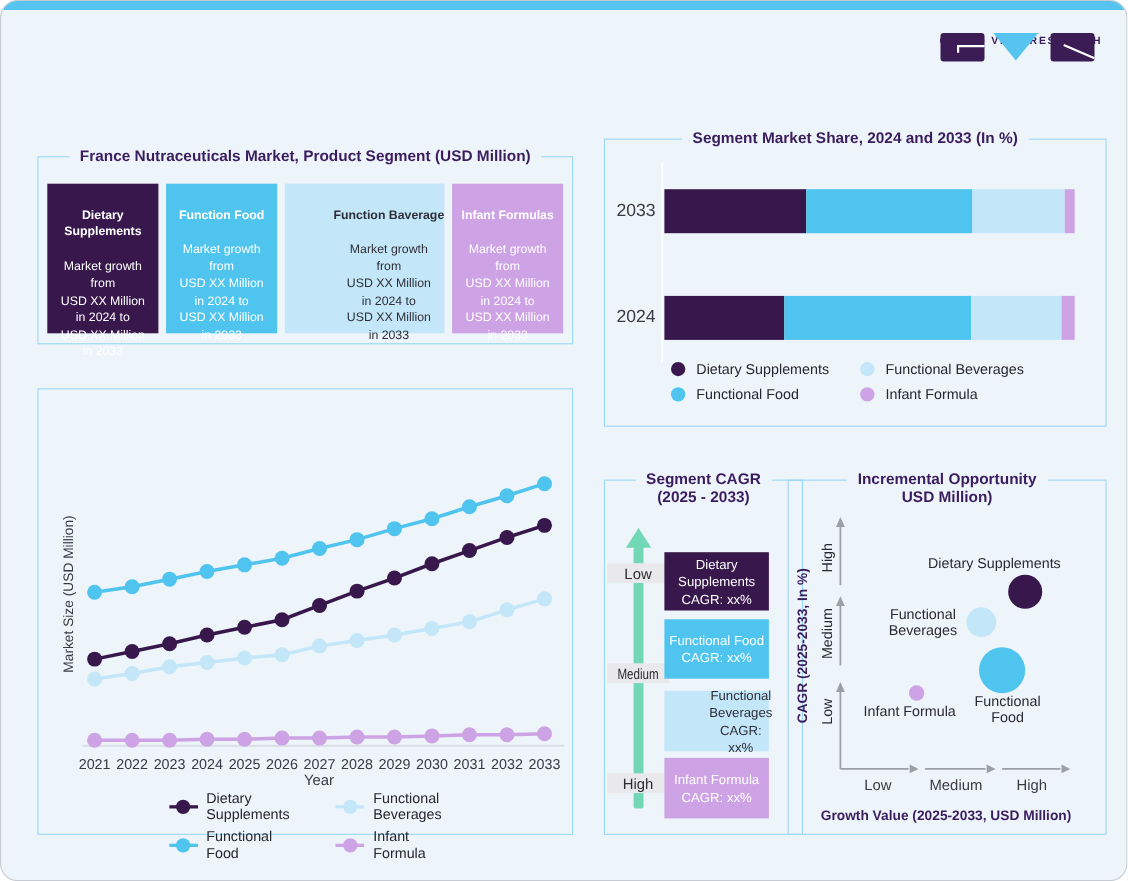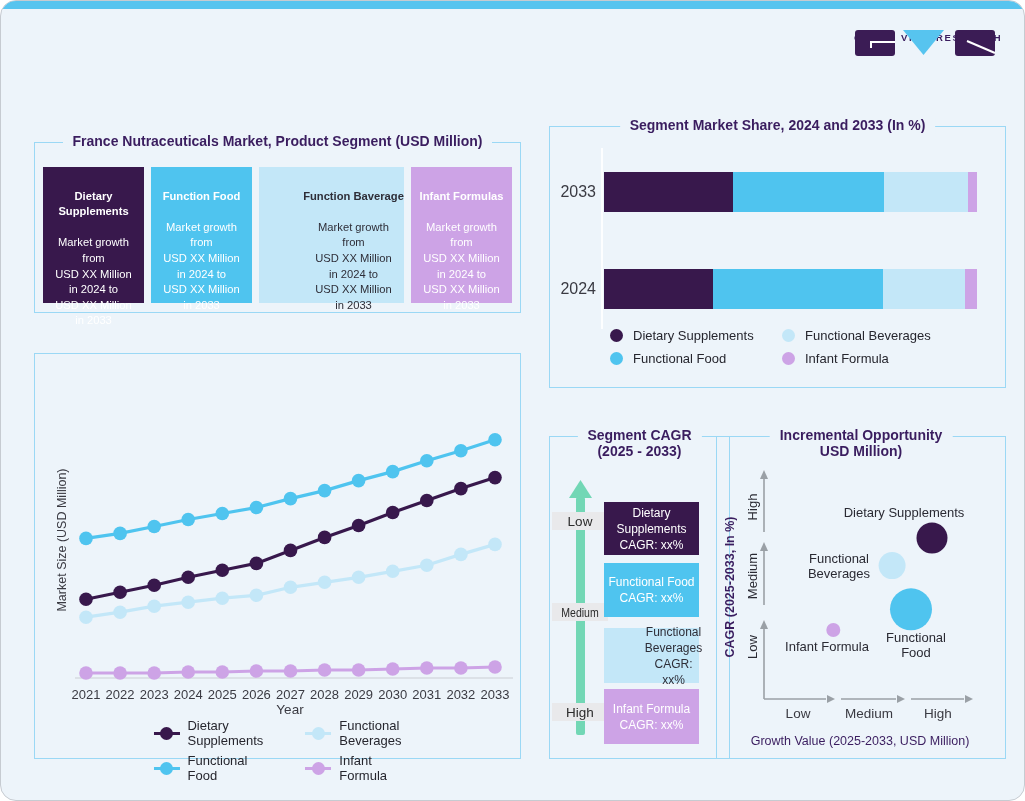--- a/index.html
+++ b/index.html
@@ -44,21 +44,21 @@
         display:flex;align-items:center;justify-content:center;font-size:13.5px;color:#2B2B2B;}
   .chip.cond span{transform:scaleX(0.78);}
   .cagr-box{position:absolute;left:54px;width:95px;box-sizing:border-box;z-index:2;
         display:flex;flex-direction:column;align-items:center;justify-content:center;
         text-align:center;font-size:12px;line-height:16px;color:#fff;}
   
   .b-lab{position:absolute;transform:translate(-50%,-50%);text-align:center;
         font-size:13px;line-height:14.5px;color:#2A2A33;}
   .rot{transform:translate(-50%,-50%) rotate(-90deg);white-space:nowrap;}
   .ax-tick{position:absolute;transform:translateX(-50%);font-size:13.5px;color:#3A3A42;}
-  .ax-title{position:absolute;font-weight:normal;font-size:12.5px;color:#3A1D5F;white-space:nowrap;}
+  .ax-title{position:absolute;font-weight:bold;font-size:12.5px;color:#3A1D5F;white-space:nowrap;}
   svg{position:absolute;left:0;top:0;}
 </style>
 </head>
 <body>
 
 <div class="card">
   <div class="topbar"></div>
 
   <div class="logo">
     <svg width="146" height="28" viewBox="0 0 146 28">

